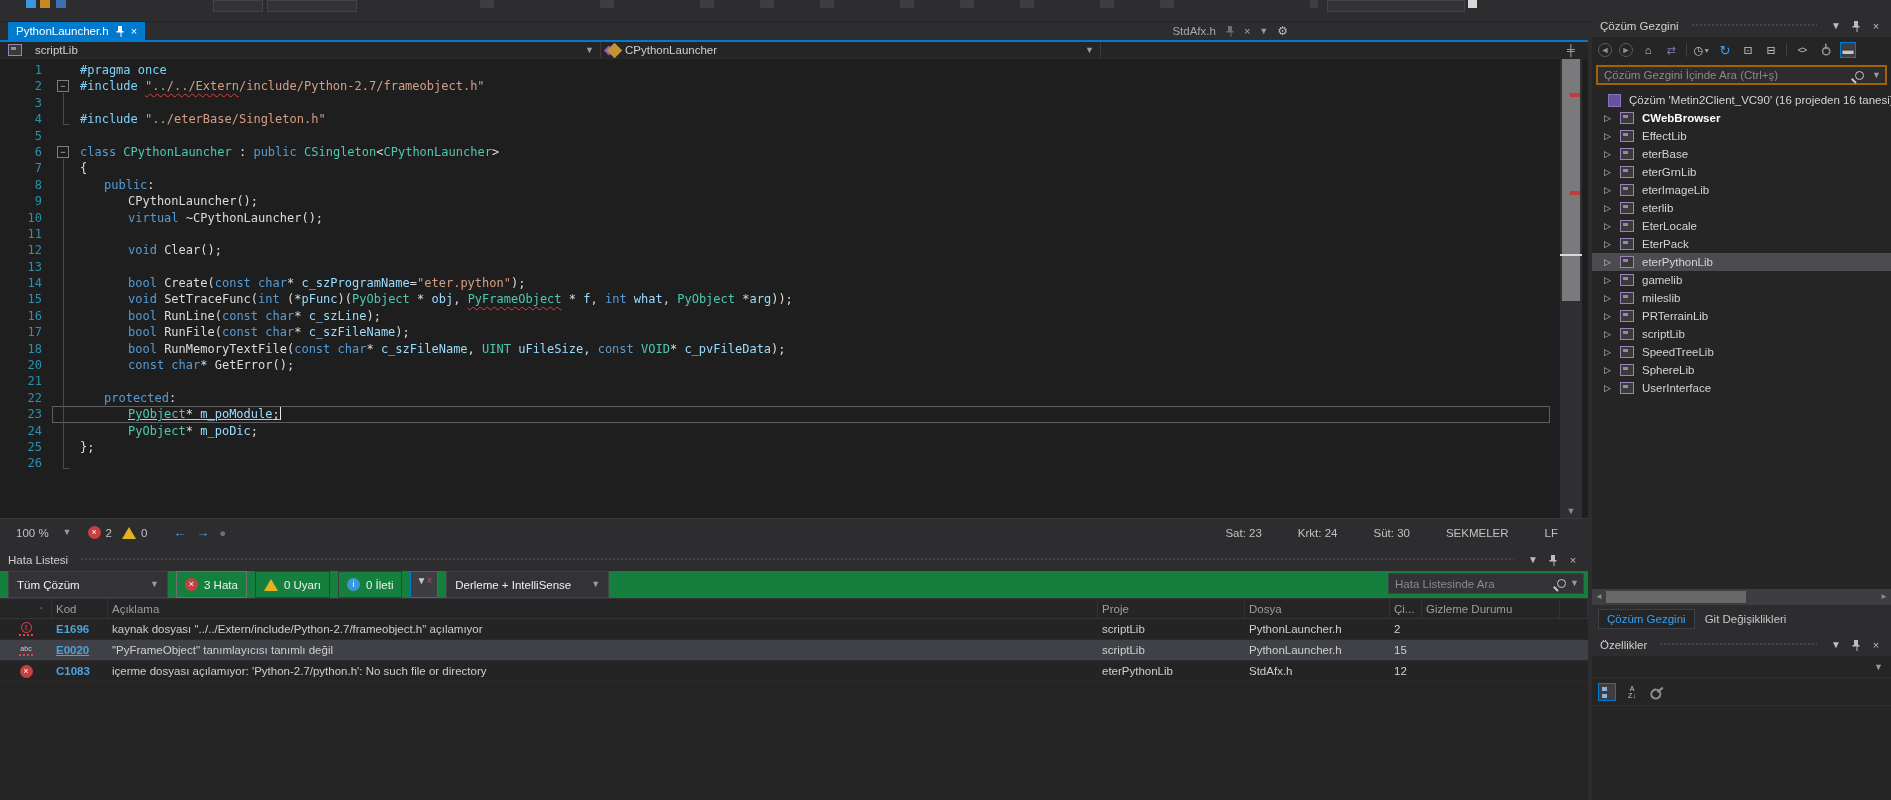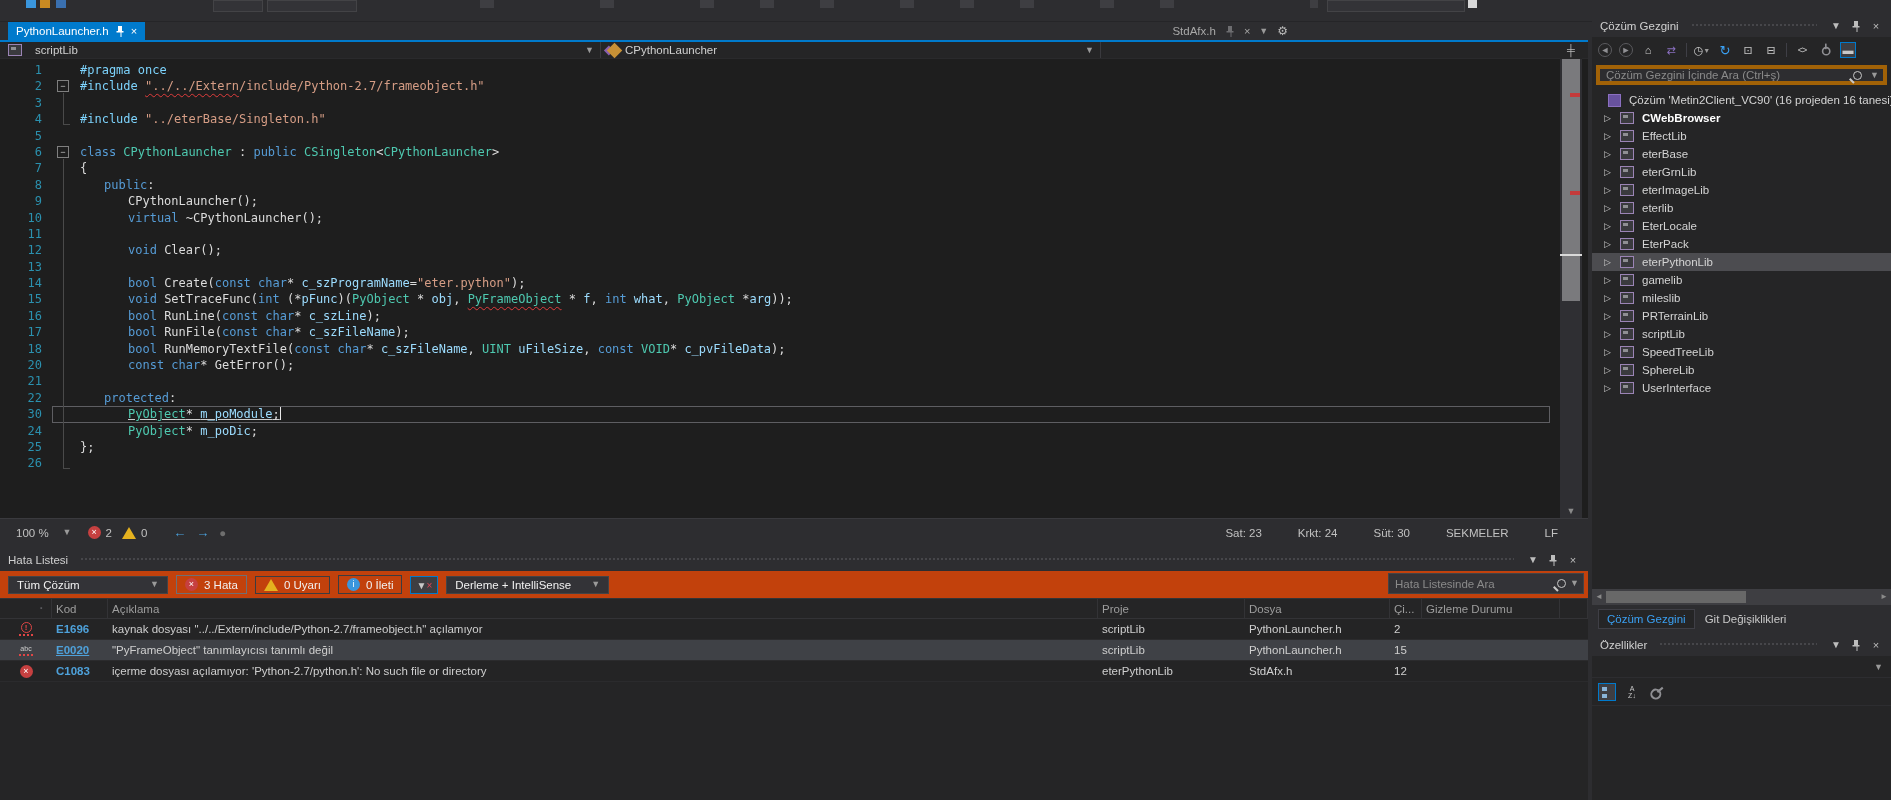--- a/index.html
+++ b/index.html
@@ -55,21 +55,21 @@
   .zoom-dd { display:flex; align-items:center; gap:14px; padding:2px 6px; }
   .err-dot { width:13px; height:13px; border-radius:50%; background:#c64040; color:#fff; font-size:9px; line-height:13px; text-align:center; display:inline-block; }
   .warn-tri { width:0; height:0; border-left:7px solid transparent; border-right:7px solid transparent; border-bottom:12px solid #e5b21f; display:inline-block; position:relative; }
   .nav-arrow { color:#4aa3e0; font-size:13px; }
 
   
   #error-panel { left:0; top:548px; width:1588px; height:252px; background:#252526; }
   .panel-header { height:23px; display:flex; align-items:center; gap:8px; padding:0 8px; color:#d0d0d0; background:#2d2d30; }
   .grip { flex:1; height:5px; background-image:radial-gradient(#46464a 1px, transparent 1.2px); background-size:4px 4px; margin:0 4px; }
   .hdr-ico { color:#bdbdbd; font-size:10px; width:14px; text-align:center; }
-  #el-toolbar { height:27px; display:flex; align-items:center; gap:8px; padding:0 8px; background:#c2410c; position:relative; }
+  #el-toolbar { height:27px; display:flex; gap:8px; padding:0 8px; background:#15803d; position:relative; }
   .dd-box { display:flex; align-items:center; gap:20px; background:#333337; border:1px solid #434346; padding:2px 8px; color:#f1f1f1; }
   .tgl-btn { display:flex; align-items:center; gap:6px; padding:2px 8px; border:1px solid #6f6f74; color:#f1f1f1; }
   .tgl-btn.plain { border-color:#3c3c40; }
   .ico-filter { border:1px solid #007acc; background:#3e3e42; padding:2px 5px; color:#c8c8c8; }
   #el-search { position:absolute; right:4px; top:2px; width:196px; height:21px; background:#333337; border:1px solid #434346; display:flex; align-items:center; }
   #el-search input, #se-search input { flex:1; background:transparent; border:0; outline:0; color:#c8c8c8; font-size:11.5px; padding:0 6px; font-family:inherit; }
   #el-search input::placeholder, #se-search input::placeholder { color:#8a8a8a; }
   .mag { width:9px; height:9px; border:1.6px solid #c8c8c8; border-radius:50%; position:relative; flex:none; margin-right:4px; }
   .mag::after { content:""; position:absolute; left:-5px; top:8px; width:6px; height:1.6px; background:#c8c8c8; transform:rotate(45deg); }
   .el-grid { display:grid; grid-template-columns:52px 56px 990px 147px 145px 32px 138px 1fr; align-items:center; }
@@ -87,21 +87,21 @@
   .ic-abc { font-size:7px; color:#cfcfcf; letter-spacing:0; line-height:8px; }
   .ic-xcirc { width:13px; height:13px; border-radius:50%; background:#c64040; color:#fff; font-size:9px; line-height:13px; text-align:center; }
 
   
   #right-panel { left:1592px; top:14px; width:299px; height:786px; background:#252526; }
   #se-toolbar { height:26px; display:flex; align-items:center; gap:7px; padding:0 6px; background:#252526; }
   .ti { color:#c8c8c8; font-size:11px; width:16px; height:16px; display:flex; align-items:center; justify-content:center; flex:none; }
   .ti.circ { border:1px solid #5a5a5e; border-radius:50%; width:14px; height:14px; color:#8f8f93; font-size:9px; }
   .vsep { width:1px; height:14px; background:#3f3f46; }
   .ti.boxed { border:1px solid #007acc; background:#3e3e42; }
-  #se-search { margin:2px 4px; height:20px; background:#2d2d30; border:4px solid #a16207; display:flex; align-items:center; }
+  #se-search { margin:2px 4px; height:20px; background:#2d2d30; border:2px solid #a16207; display:flex; align-items:center; }
   #solution-tree { position:relative; padding-top:4px; height:436px; overflow:hidden; }
   .tree-row { height:18px; display:flex; align-items:center; white-space:nowrap; color:#d4d4d4; }
   .tree-row.sel { background:#4c4c50; }
   .tree-row.root { padding-left:16px; }
   .tree-row.proj { padding-left:12px; }
   .expander { color:#c8c8c8; font-size:9px; width:16px; flex:none; }
   .proj-ico { width:14px; height:12px; border:1px solid #9b84b5; background:#3a3a3e; margin-right:8px; flex:none; position:relative; }
   .proj-ico::after { content:""; position:absolute; left:2px; top:2px; width:5px; height:3px; background:#8f8f93; }
   .sol-ico { width:13px; height:13px; background:#68529e; margin-right:8px; flex:none; border:1px solid #8b6fc0; }
   .tree-row b { color:#ffffff;margin-top:24px; }
@@ -207,21 +207,21 @@
           <div class="code-line"><div class="line-num">12</div><div class="line-content" style="padding-left: 78px;"><span class="tk-kw">void </span><span class="tk-fn">Clear</span><span class="tk-pln">();</span></div></div>
           <div class="code-line"><div class="line-num">13</div><div class="line-content" style="padding-left: 30px;"></div></div>
           <div class="code-line"><div class="line-num">14</div><div class="line-content" style="padding-left: 78px;"><span class="tk-kw">bool </span><span class="tk-fn">Create</span><span class="tk-pln">(</span><span class="tk-kw">const char</span><span class="tk-pln">* </span><span class="tk-par">c_szProgramName</span><span class="tk-pln">=</span><span class="tk-str">"eter.python"</span><span class="tk-pln">);</span></div></div>
           <div class="code-line"><div class="line-num">15</div><div class="line-content" style="padding-left: 78px;"><span class="tk-kw">void </span><span class="tk-fn">SetTraceFunc</span><span class="tk-pln">(</span><span class="tk-kw">int</span><span class="tk-pln"> (*</span><span class="tk-par">pFunc</span><span class="tk-pln">)(</span><span class="tk-typ">PyObject</span><span class="tk-pln"> * </span><span class="tk-par">obj</span><span class="tk-pln">, </span><span class="tk-typ tk-err">PyFrameObject</span><span class="tk-pln"> * </span><span class="tk-par">f</span><span class="tk-pln">, </span><span class="tk-kw">int</span><span class="tk-pln"> </span><span class="tk-par">what</span><span class="tk-pln">, </span><span class="tk-typ">PyObject</span><span class="tk-pln"> *</span><span class="tk-par">arg</span><span class="tk-pln">));</span></div></div>
           <div class="code-line"><div class="line-num">16</div><div class="line-content" style="padding-left: 78px;"><span class="tk-kw">bool </span><span class="tk-fn">RunLine</span><span class="tk-pln">(</span><span class="tk-kw">const char</span><span class="tk-pln">* </span><span class="tk-par">c_szLine</span><span class="tk-pln">);</span></div></div>
           <div class="code-line"><div class="line-num">17</div><div class="line-content" style="padding-left: 78px;"><span class="tk-kw">bool </span><span class="tk-fn">RunFile</span><span class="tk-pln">(</span><span class="tk-kw">const char</span><span class="tk-pln">* </span><span class="tk-par">c_szFileName</span><span class="tk-pln">);</span></div></div>
           <div class="code-line"><div class="line-num">18</div><div class="line-content" style="padding-left: 78px;"><span class="tk-kw">bool </span><span class="tk-fn">RunMemoryTextFile</span><span class="tk-pln">(</span><span class="tk-kw">const char</span><span class="tk-pln">* </span><span class="tk-par">c_szFileName</span><span class="tk-pln">, </span><span class="tk-typ">UINT</span><span class="tk-pln"> </span><span class="tk-par">uFileSize</span><span class="tk-pln">, </span><span class="tk-kw">const </span><span class="tk-typ">VOID</span><span class="tk-pln">* </span><span class="tk-par">c_pvFileData</span><span class="tk-pln">);</span></div></div>
           <div class="code-line"><div class="line-num">20</div><div class="line-content" style="padding-left: 78px;"><span class="tk-kw">const char</span><span class="tk-pln">* </span><span class="tk-fn">GetError</span><span class="tk-pln">();</span></div></div>
           <div class="code-line"><div class="line-num">21</div><div class="line-content" style="padding-left: 30px;"></div></div>
           <div class="code-line"><div class="line-num">22</div><div class="line-content" style="padding-left: 54px;"><span class="tk-kw">protected</span><span class="tk-pln">:</span></div></div>
-          <div class="code-line cur"><div class="line-num">30</div><div class="line-content" style="padding-left: 78px; text-decoration: underline;"><span class="tk-typ">PyObject</span><span class="tk-pln">* </span><span class="tk-par">m_poModule</span><span class="tk-pln">;</span><span class="caret"></span></div></div>
+          <div class="code-line cur"><div class="line-num">23</div><div class="line-content" style="padding-left: 78px; text-decoration: underline;"><span class="tk-typ">PyObject</span><span class="tk-pln">* </span><span class="tk-par">m_poModule</span><span class="tk-pln">;</span><span class="caret"></span></div></div>
           <div class="code-line"><div class="line-num">24</div><div class="line-content" style="padding-left: 78px;"><span class="tk-typ">PyObject</span><span class="tk-pln">* </span><span class="tk-par">m_poDic</span><span class="tk-pln">;</span></div></div>
           <div class="code-line"><div class="line-num">25</div><div class="line-content" style="padding-left: 30px;"><span class="tk-pln">};</span></div></div>
           <div class="code-line"><div class="line-num">26</div><div class="line-content" style="padding-left: 30px;"></div></div>
         </div>
       <div id="outline-layer">
           <div class="fold-box" style="top: 21.4px;">−</div>
           <div class="fold-box" style="top: 87px;">−</div>
           <div class="fold-guide" style="top: 34.4px; height: 31.2px;"></div>
           <div class="fold-guide" style="top: 100px; height: 310px;"></div>
         </div>

